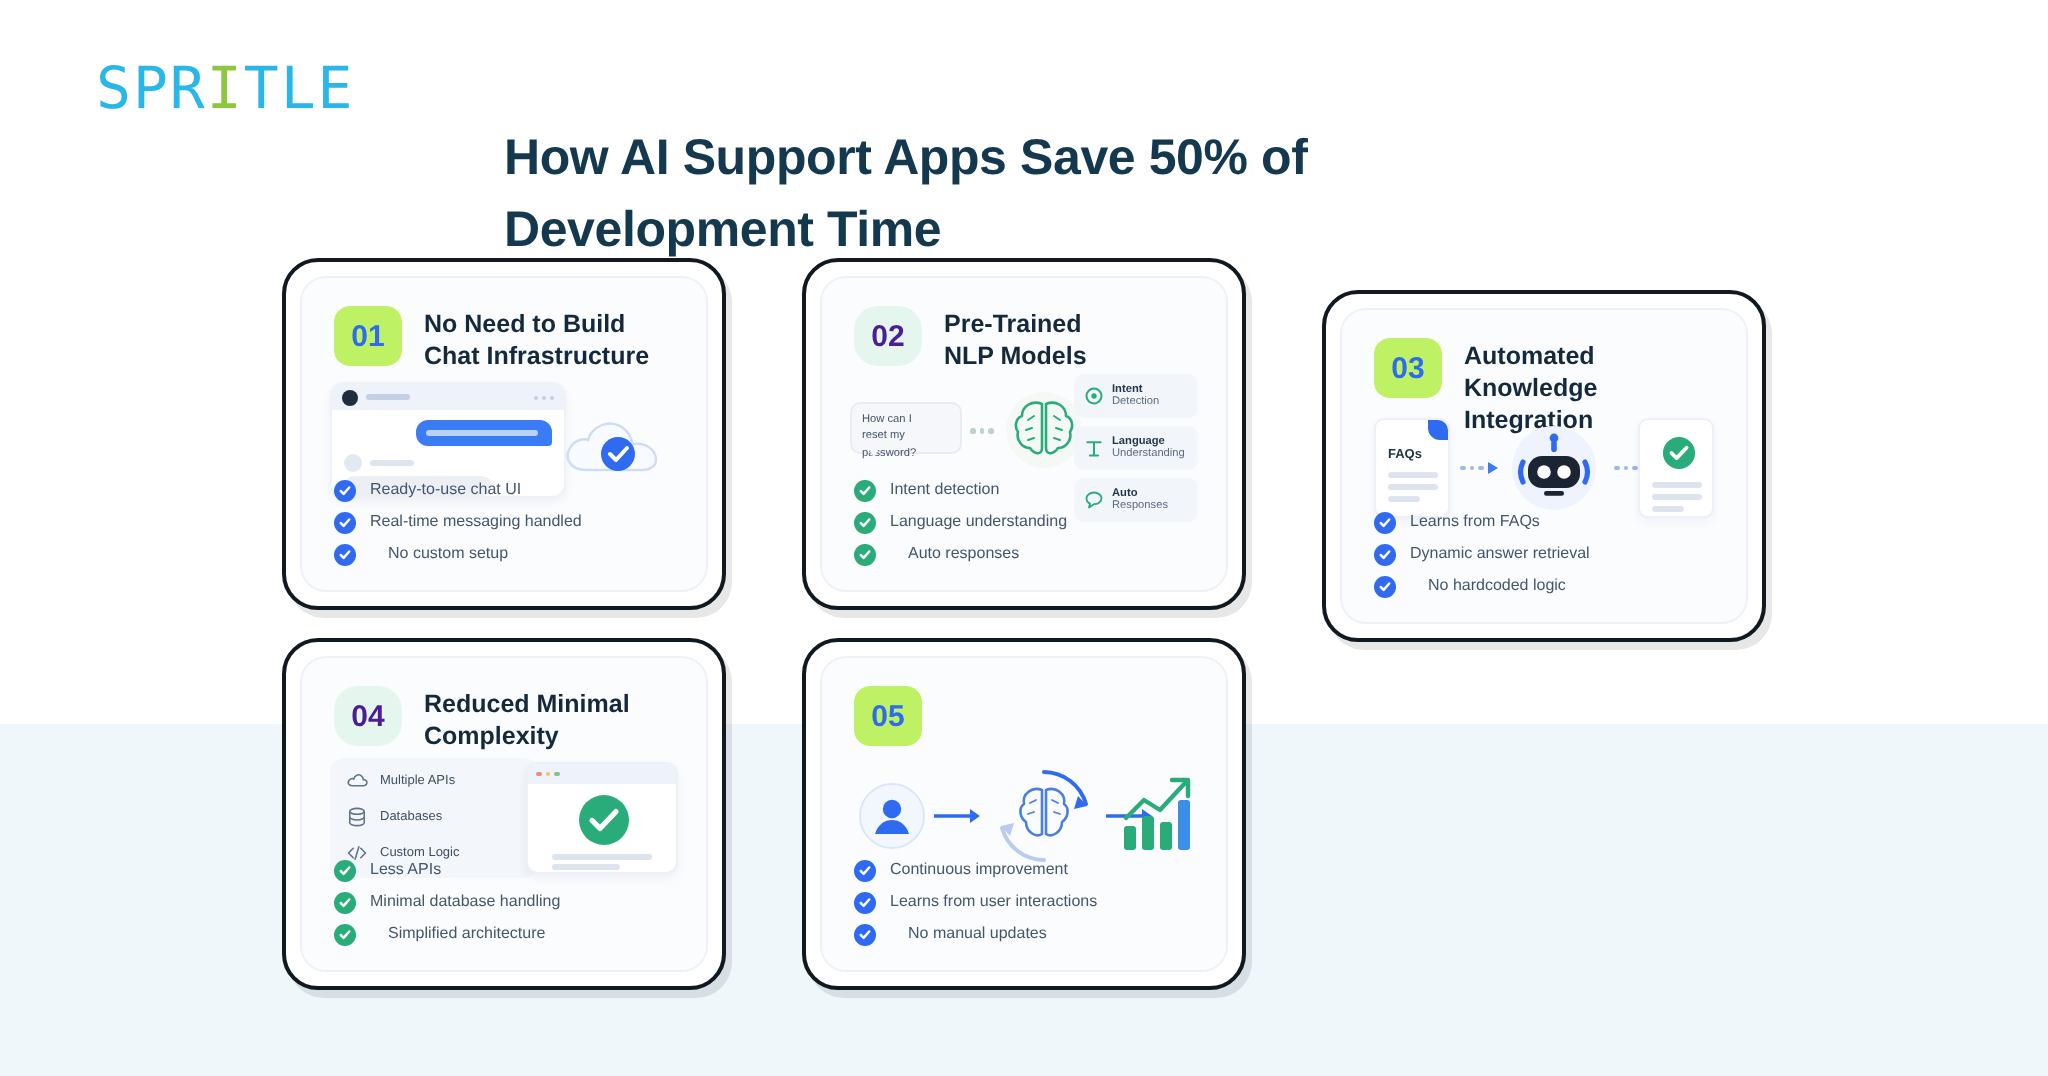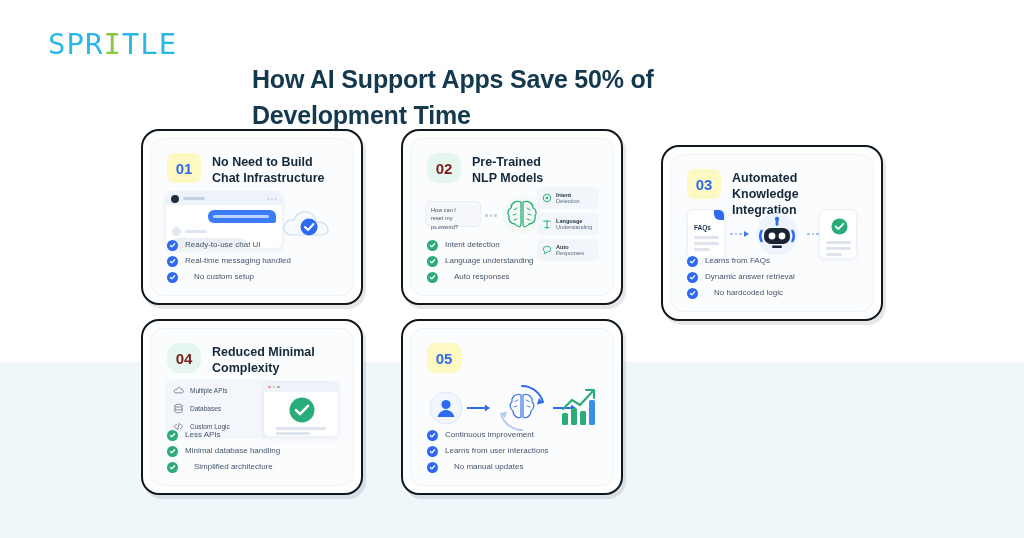--- a/index.html
+++ b/index.html
@@ -52,22 +52,22 @@
   #card3 { left: 661px; top: 129px; width: 222px; height: 176px; margin-top: 16px; }
   #card4 { left: 141px; top: 319px; width: 222px; height: 176px; }
   #card5 { left: 401px; top: 319px; width: 222px; height: 176px; }
 
   .card-head { display: flex; align-items: flex-start; gap: 11px; }
   .badge {
     width: 34px; height: 30px; border-radius: 8px;
     display: flex; align-items: center; justify-content: center;
     font-size: 15px; font-weight: bold; flex: none;
   }
-  .badge.blue { background: #fef9c3; color: #2f6bf0; }
-  .badge.green { background: #e4f6ee; color: #7f1d1d; border-radius: 12px; }
+  .badge.blue { background: #bef264; color: #2f6bf0; }
+  .badge.green { background: #e4f6ee; color: #4c1d95; border-radius: 12px; }
   .card-title {
     font-size: 12.5px; font-weight: bold; color: #14293b;
     line-height: 1.28; padding-top: 1px;
   }
   
   .bullets { position: absolute; left: 16px; bottom: 12px; }
   .bullet { display: flex; align-items: flex-start; gap: 7px; margin-bottom: 5px; }
   .bullet:last-child { margin-bottom: 0; gap: 16px; }
   .check {
     width: 11px; height: 11px; border-radius: 50%;

